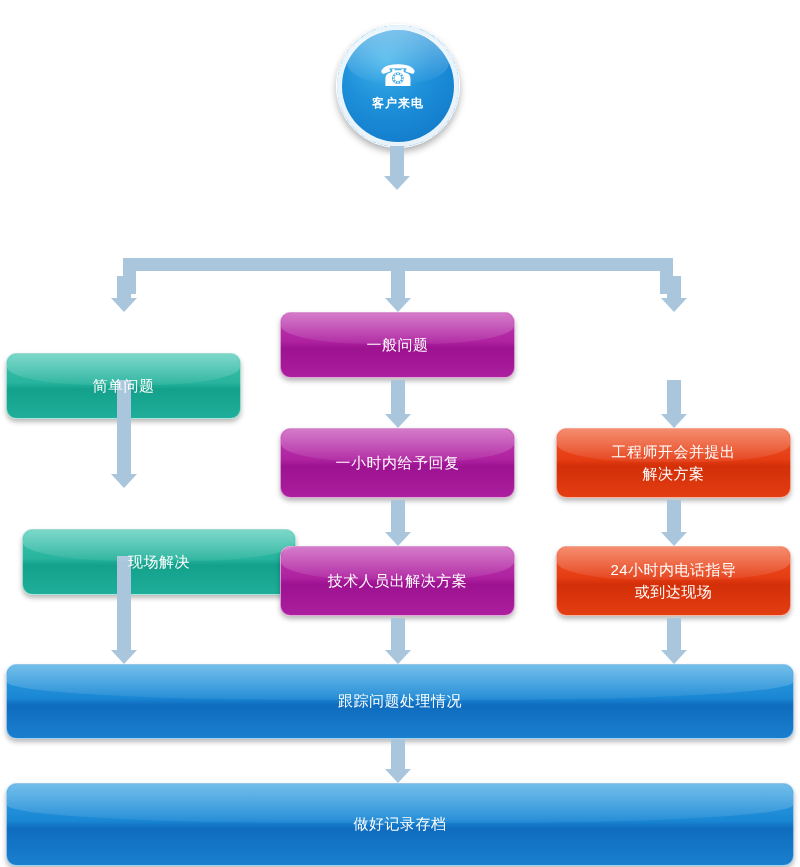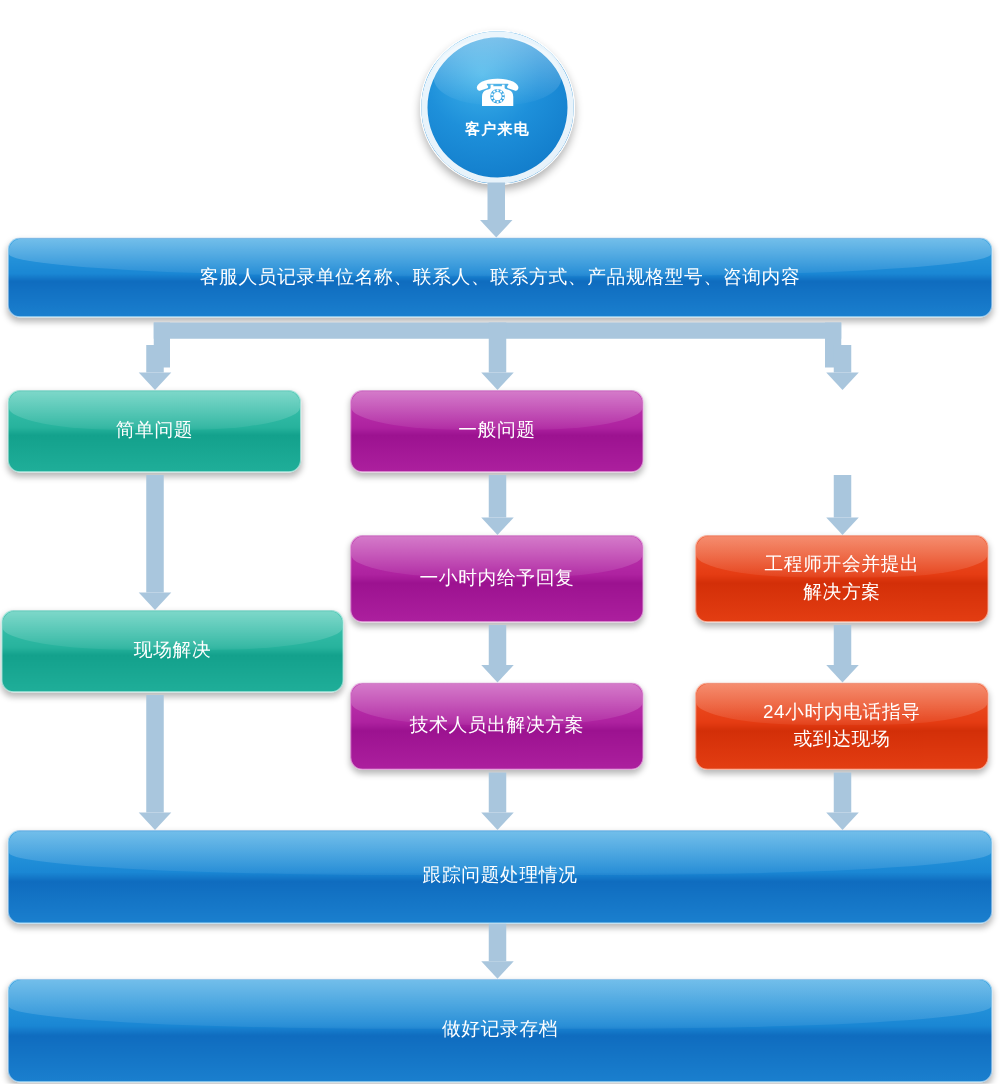--- a/index.html
+++ b/index.html
@@ -49,21 +49,21 @@
     left: 0; right: 0; top: 0;
     height: 48%;
     background: linear-gradient(to bottom, rgba(255,255,255,0.32), rgba(255,255,255,0.05));
     border-radius: 10px 10px 40% 40% / 10px 10px 18px 18px;
     z-index: 2;
     pointer-events: none;
   }
 
   
   .blue   { background: linear-gradient(to bottom, #2f9fe0 0%, #1a87d4 45%, #0f6cbf 55%, #1a7fce 100%); }
-  .teal   { background: linear-gradient(to bottom, #3fc5b0 0%, #27b39d 45%, #13a18c 55%, #1fae99 100%); }
+  .teal   { background: linear-gradient(to bottom, #3fc5b0 0%, #27b39d 45%, #13a18c 55%, #1fae99 100%); margin-top: 41px; }
   .purple { background: linear-gradient(to bottom, #c03bb0 0%, #ae22a0 45%, #9c1290 55%, #ac1f9e 100%); }
   .red    { background: linear-gradient(to bottom, #f0562a 0%, #e53c13 45%, #d32f08 55%, #e33d12 100%); }
 
   
   #call-circle {
     position: absolute;
     left: 336px;
     top: 24px;
     width: 122px;
     height: 122px;
@@ -152,23 +152,20 @@
   <div id="call-circle">
     <span class="phone-icon">☎</span>
     <span class="circle-label">客户来电</span>
   </div>
 
   <div class="arrow" style="left:383px; top:146px; width:28px; height:44px;">
     <div class="shaft" style="height:30px;"></div>
     <div class="head"></div>
   </div>
 
-  <div class="node blue" style="left:6px; top:190px; width:788px; height:64px;">
-    <span class="label">客服人员记录单位名称、联系人、联系方式、产品规格型号、咨询内容</span>
-  </div>
 
   <div class="elbow" style="left:123px; top:258px; width:275px; height:54px;">
     <div class="h" style="left:0; width:275px;"></div>
     <div class="v" style="left:0; top:0; height:36px;"></div>
   </div>
   <div class="elbow" style="left:398px; top:258px; width:275px; height:54px;">
     <div class="h" style="left:0; width:275px;"></div>
     <div class="v" style="left:262px; top:0; height:36px;"></div>
   </div>
 
@@ -205,21 +202,21 @@
     <div class="head"></div>
   </div>
 
   <div class="node purple" style="left:280px; top:428px; width:235px; height:70px;">
     <span class="label">一小时内给予回复</span>
   </div>
   <div class="node red" style="left:556px; top:428px; width:235px; height:70px;">
     <span class="label">工程师开会并提出
 解决方案</span>
   </div>
-  <div class="node teal" style="left:1px; top:488px; width:274px; height:66px;">
+  <div class="node teal" style="left:22px; top:488px; width:274px; height:66px;">
     <span class="label">现场解决</span>
   </div>
 
   <div class="arrow" style="left:384px; top:500px; width:28px; height:46px;">
     <div class="shaft" style="height:32px;"></div>
     <div class="head"></div>
   </div>
   <div class="arrow" style="left:660px; top:500px; width:28px; height:46px;">
     <div class="shaft" style="height:32px;"></div>
     <div class="head"></div>

